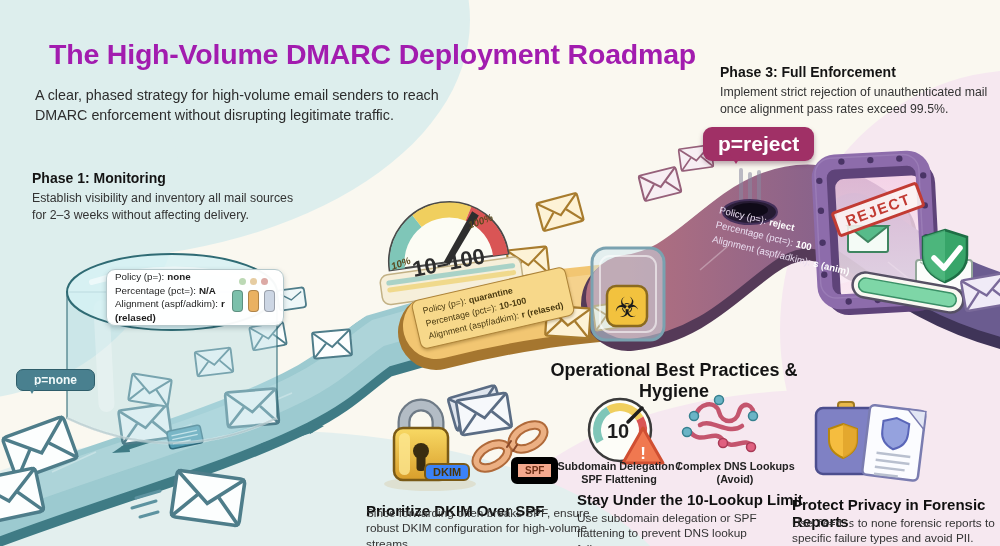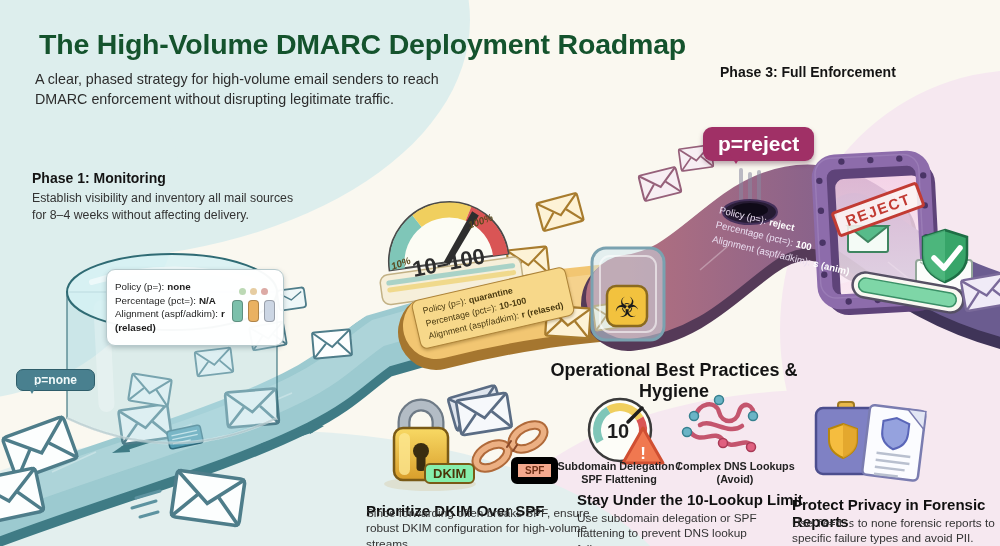--- a/index.html
+++ b/index.html
@@ -2,34 +2,34 @@
 <html><head>
 <meta charset="utf-8">
 <style>
   html,body{margin:0;padding:0;background:#e8e8e8;}
   #canvas{position:relative;width:1000px;height:546px;overflow:hidden;background:#faf8f0;
           font-family:"Liberation Sans",sans-serif;}
   #art{position:absolute;left:0;top:0;}
 
   
   #hdr{position:absolute;left:35px;top:24px;}
-  #hdr h1{margin:4px;font-size:28.5px;font-weight:bold;color:#14532d;letter-spacing:-.2px;text-align:right;}
+  #hdr h1{margin:14px;font-size:28.5px;font-weight:bold;color:#a21caf;letter-spacing:-.2px;text-align:right;}
   #hdr p{margin:8px 0 0;font-size:14.3px;color:#2d2d2d;width:410px;line-height:1.42;}
 
   
   .ph{position:absolute;}
   .ph h2{margin:0 0 4px;font-size:14px;font-weight:bold;color:#141414;}
   .ph p{margin:0;font-size:12.3px;color:#333;line-height:1.35;}
   #ph1{left:32px;top:170px;width:270px;}
   #ph2{left:382px;top:118px;width:252px;}
   #ph3{left:720px;top:64px;width:280px;}
 
   
   #card1{position:absolute;left:106px;top:269px;width:160px;background:rgba(255,255,255,.96);
-         border:1.5px solid #b6c9cc;border-radius:9px;padding:10px 8px;display:flex;gap:1px;
+         border:1.5px solid #b6c9cc;border-radius:9px;padding:0 8px;display:flex;gap:1px;
          font-size:9.8px;color:#1e1e1e;line-height:1.4;box-shadow:0 2px 5px rgba(30,60,70,.25);}
   .pcl b{margin-left:3px;}
   .ind{display:flex;flex-direction:column;gap:5px;align-items:center;padding-top:8px;}
   .dots{display:flex;gap:4px;}
   .dot{width:7px;height:7px;border-radius:50%;}
   .pills{display:flex;gap:5px;}
   .pill{width:9px;height:20px;border-radius:4px;border:1px solid rgba(0,0,0,.25);}
 
   #card2{position:absolute;left:414px;top:283px;background:#f7d88a;border:1.5px solid #ad8338;
          border-radius:7px;padding:5px 9px;font-size:8.8px;color:#4a3a10;line-height:1.45;
@@ -60,22 +60,22 @@
   .bp-title{position:absolute;font-size:15px;font-weight:bold;color:#101010;}
   .bp-desc{position:absolute;font-size:11.8px;color:#333;line-height:1.3;}
   #t1{left:366px;top:502px;width:235px;} #d1{left:366px;top:506px;width:232px;}
   #t2{left:577px;top:491px;width:235px;} #d2{left:577px;top:511px;width:212px;}
   #t3{left:792px;top:496px;width:235px;} #d3{left:792px;top:516px;width:216px;}
   .mono{font-family:"DejaVu Sans Mono",monospace;font-size:10.6px;}
   .cap{position:absolute;font-size:10.8px;font-weight:600;color:#222;text-align:center;line-height:1.25;}
   #cap1{left:548px;top:460px;width:142px;}
   #cap2{left:675px;top:460px;width:120px;}
   .tag{position:absolute;font-weight:bold;border-radius:6px;}
-  #dkimTag{left:424px;top:463px;background:#86efac;border:2px solid #7a5a16;color:#4a3508;
-           font-size:13px;padding:1px 7px;}
+  #dkimTag{left:424px;top:463px;background:#3b82f6;border:2px solid #7a5a16;color:#4a3508;
+           font-size:11px;padding:1px 7px;}
   #spfTag{left:511px;top:457px;background:#f4a98e;border:7px solid #000000;color:#6e2f16;
           font-size:10px;padding:1px 7px;}
 </style>
 </head>
 <body>
 
 <div id="canvas">
 
 <svg id="art" width="1000" height="546" viewBox="0 0 1000 546">
   <defs>
@@ -322,24 +322,25 @@
   </g>
 </svg>
 
   <div id="hdr">
     <h1>The High-Volume DMARC Deployment Roadmap</h1>
     <p>A clear, phased strategy for high-volume email senders to reach DMARC enforcement without disrupting legitimate traffic.</p>
   </div>
 
   <div class="ph" id="ph1">
     <h2>Phase 1: Monitoring</h2>
-    <p>Establish visibility and inventory all mail sources for 8–4 weeks without affecting delivery.</p>
+    <p>Establish visibility and inventory all mail sources for 2–3 weeks without affecting delivery.</p>
   </div>
   <div class="ph" id="ph3">
     <h2>Phase 3: Full Enforcement</h2>
+    <p>Implement strict rejection of unauthenticated mail once alignment pass rates exceed 99.5%.</p>
   </div>
 
   <div id="card1">
     <div>
       <div class="pcl"><span>Policy (p=):</span><b>none</b></div>
       <div class="pcl"><span>Percentage (pct=):</span><b>N/A</b></div>
       <div class="pcl"><span>Alignment (aspf/adkim):</span><b>r (relased)</b></div>
     </div>
     <div class="ind">
       <div class="dots">

